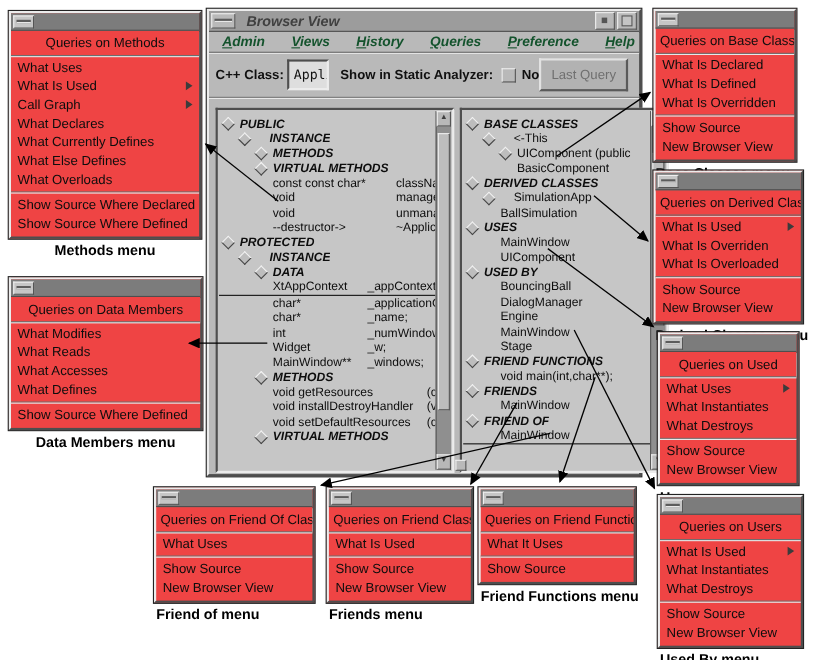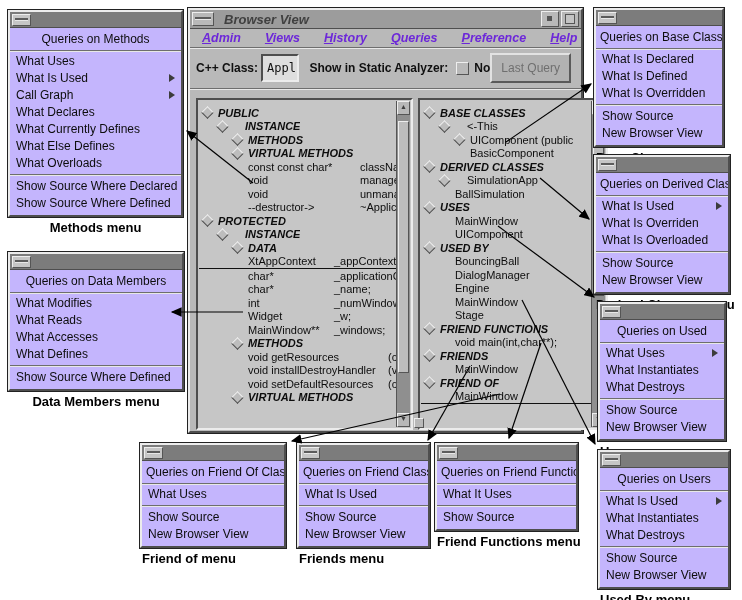--- a/index.html
+++ b/index.html
@@ -15,21 +15,21 @@
   .wdash{width:20px;height:12px;background:#b9b9b9;border:1px solid;border-color:#eee #555 #555 #eee;
     position:relative;flex:none;}
   .wdash::after{content:"";position:absolute;left:2px;right:2px;top:4px;height:2px;background:#5c5c5c;border-bottom:1px solid #e8e8e8;}
   .wtitle{font-size:13px;font-weight:bold;font-style:italic;color:#404040;margin-left:10px;white-space:nowrap;}
   .tbtns{margin-left:auto;display:flex;gap:2px;}
   .tbtn{width:16px;height:14px;background:#b9b9b9;border:1px solid;border-color:#eee #555 #555 #eee;position:relative;}
   .tbtn.dot::after{content:"";position:absolute;left:5px;top:4px;width:5px;height:5px;background:#555;}
   .tbtn.maxi::after{content:"";position:absolute;left:3px;top:2px;width:8px;height:8px;border:1px solid #555;background:#c4c4c4;}
   .menubar{height:18px;display:flex;align-items:center;gap:24px;padding:0 12px;
     border-bottom:1px solid #6e6e6e;box-shadow:0 1px 0 #e8e8e8;}
-  .mitem{display:block;font-size:12.5px;font-weight:bold;font-style:italic;color:#6d28d9;white-space:nowrap;}
+  .mitem{display:block;font-size:12.5px;font-weight:bold;font-style:italic;color:#14532d;white-space:nowrap;}
   .mitem::first-letter{text-decoration:underline;}
   .mitem.mright{margin-left:auto;}
   .toolbar{height:40px;display:flex;align-items:center;padding:0 6px;}
   .tlabel{font-size:12px;font-weight:bold;color:#101010;white-space:nowrap;}
   .classfield{width:102px;height:20px;background:#dedede;border:2px solid;border-color:#4e4e4e #ececec #ececec #4e4e4e;
     font-family:"DejaVu Sans Mono",monospace;font-size:12px;color:#101010;padding:2px 4px;margin:0 10px 0 3px;
     display:flex;align-items:center;overflow:hidden;white-space:nowrap;}
   .checkbox{width:11px;height:11px;background:#b9b9b9;border:1px solid;border-color:#eee #555 #555 #eee;margin:0 5px 0 8px;flex:none;}
   .cblabel{font-size:12px;font-weight:bold;color:#101010;}
   .lastquery{margin-left:auto;margin-right:4px;height:26px;padding:0 9px;background:#b2b2b2;
@@ -60,21 +60,21 @@
     transform:rotate(45deg);margin-right:6px;flex:none;}
   .lvl0{padding-left:4px;}.lvl1{padding-left:19px;gap:12px;}.lvl2{padding-left:34px;}.lvl3{padding-left:49px;}
   .trow.sel{border-bottom:1px solid #101010;}
   .c1m{width:112px;flex:none;}.c2m{width:78px;flex:none;}
   .c1d{width:86px;flex:none;}
   .c1f{width:140px;flex:none;}
 
   
   .popup{position:absolute;z-index:2;}
   .pwin{border:2px solid;border-color:#ececec #4e4e4e #4e4e4e #ececec;outline:1px solid #222;
-    background:#c4b5fd;box-sizing:border-box;}
+    background:#ef4444;box-sizing:border-box;}
   .ptitlebar{height:15px;background:#7c7c7c;border-bottom:1px solid #4e4e4e;display:flex;align-items:center;padding:0 2px;}
   .pdash{width:17px;height:10px;background:#c6c6c6;border:1px solid;border-color:#eee #555 #555 #eee;position:relative;flex:none;}
   .pdash::after{content:"";position:absolute;left:2px;right:2px;top:3px;height:2px;background:#5c5c5c;border-bottom:1px solid #e8e8e8;}
   .ptitle{text-align:center;font-size:12px;color:#0d0d0d;padding:4px 4px 4px;
     border-bottom:1px solid #6e6e6e;box-shadow:0 1px 0 #e8e8e8;margin-bottom:2px;white-space:nowrap;overflow:hidden;}
   .pitem{height:14px;padding:1px 6px 2px;font-size:12px;color:#0d0d0d;display:flex;align-items:center;white-space:nowrap;}
   .subarrow{margin-left:auto;width:0;height:0;border-left:6px solid #3c3c3c;
     border-top:4px solid transparent;border-bottom:4px solid transparent;flex:none;}
   .psep{height:0;border-top:1px solid #6e6e6e;border-bottom:1px solid #e8e8e8;margin:2px 0;}
   .pbody{padding-bottom:3px;}

